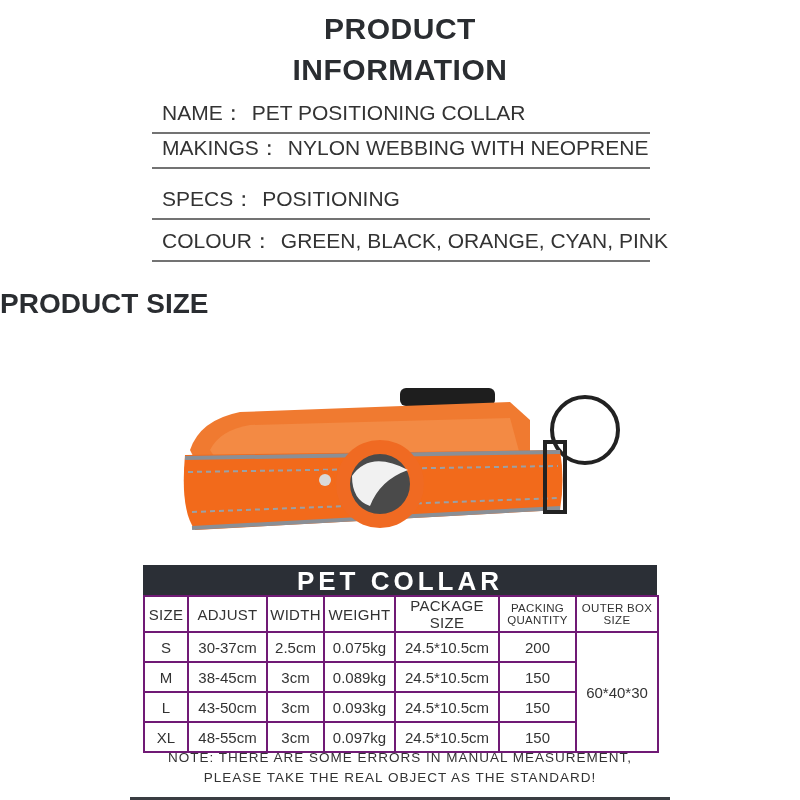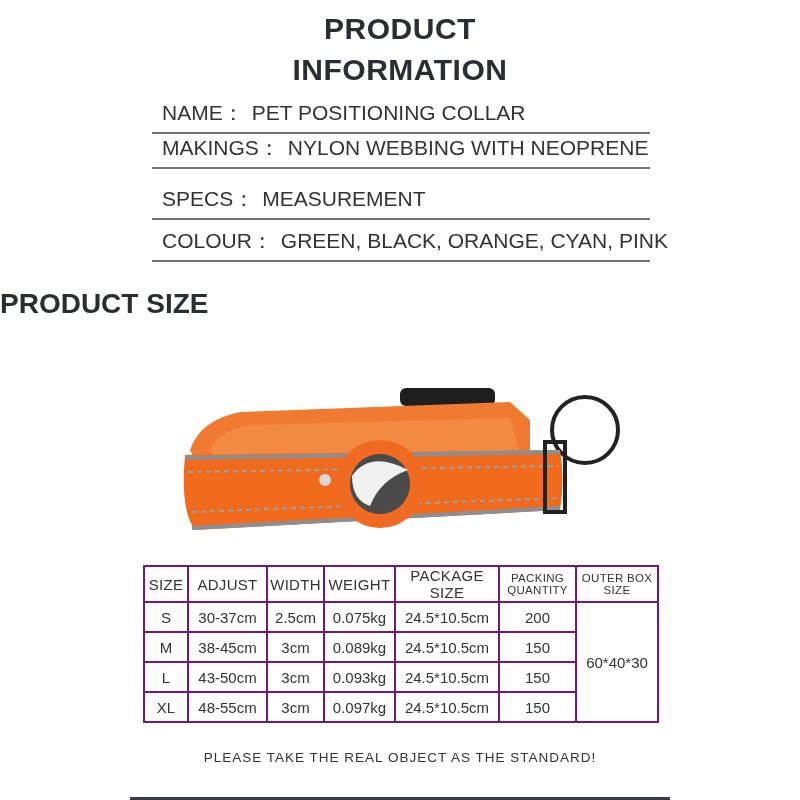--- a/index.html
+++ b/index.html
@@ -35,21 +35,21 @@
 <div class="title t1">PRODUCT</div>
 <div class="title t2">INFORMATION</div>
 
 <div class="info-row" style="top:94px;">
   <span class="lbl">NAME：</span><span class="val">PET POSITIONING COLLAR</span>
 </div>
 <div class="info-row" style="top:129px;">
   <span class="lbl">MAKINGS：</span><span class="val">NYLON WEBBING WITH NEOPRENE</span>
 </div>
 <div class="info-row" style="top:180px;">
-  <span class="lbl">SPECS：</span><span class="val">MEASUREMENT</span>
+  <span class="lbl">SPECS：</span><span class="val">POSITIONING</span>
 </div>
 <div class="info-row" style="top:222px;text-align:center;">
   <span class="lbl">COLOUR：</span><span class="val">GREEN, BLACK, ORANGE, CYAN, PINK</span>
 </div>
 
 <div class="size-title">PRODUCT SIZE</div>
 
 <div class="collar">
   <svg width="450" height="180" viewBox="0 0 450 180">
 
@@ -70,20 +70,21 @@
 
     <circle cx="145" cy="100" r="10" fill="#f26a1b"></circle>
     <circle cx="145" cy="100" r="6" fill="#d9d9d9"></circle>
     <circle cx="200" cy="104" r="44" fill="#f06a22"></circle>
     <circle cx="200" cy="104" r="30" fill="#4a4a4a"></circle>
     <path d="M172 96 Q 190 70 228 90 Q 200 100 190 126 Q 172 120 172 96 Z" fill="#f1f1f1"></path>
   </svg>
 </div>
 
 <div class="tbl-wrap">
+  <div class="tbl-head">PET COLLAR</div>
   <table>
     <colgroup>
       <col style="width:44px">
         <col style="width:79px">
         <col style="width:57px">
         <col style="width:71px">
         <col style="width:104px">
         <col style="width:77px">
         <col style="width:82px">
     </colgroup>
@@ -128,16 +129,17 @@
       <td>3cm</td>
       <td>0.097kg</td>
       <td>24.5*10.5cm</td>
       <td>150</td>
     </tr>
   </tbody>
     </table>
 </div>
 
 <div class="note">
+  <div>NOTE: THERE ARE SOME ERRORS IN MANUAL MEASUREMENT,</div>
   <div>PLEASE TAKE THE REAL OBJECT AS THE STANDARD!</div>
 </div>
 
 <div class="bottom-bar"></div>
 
 </body></html>

